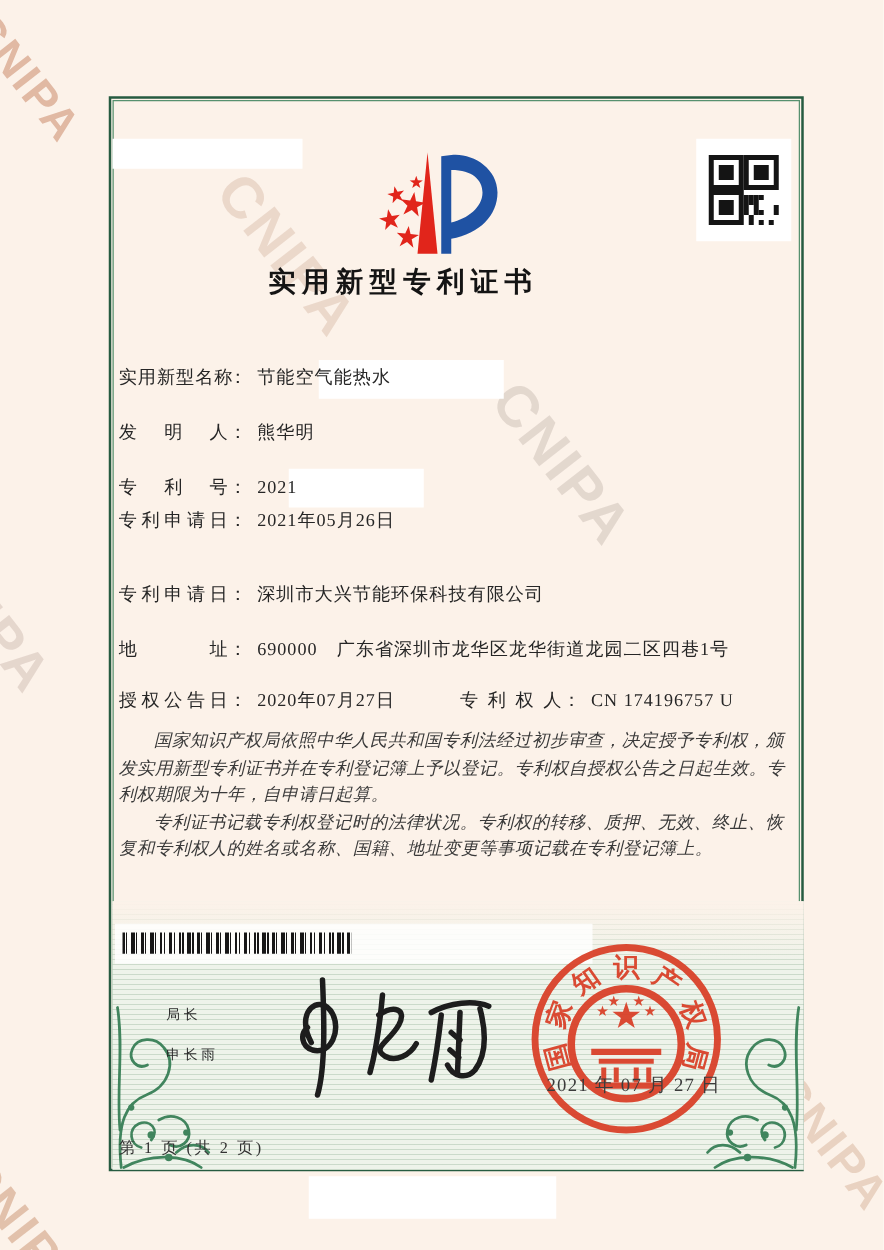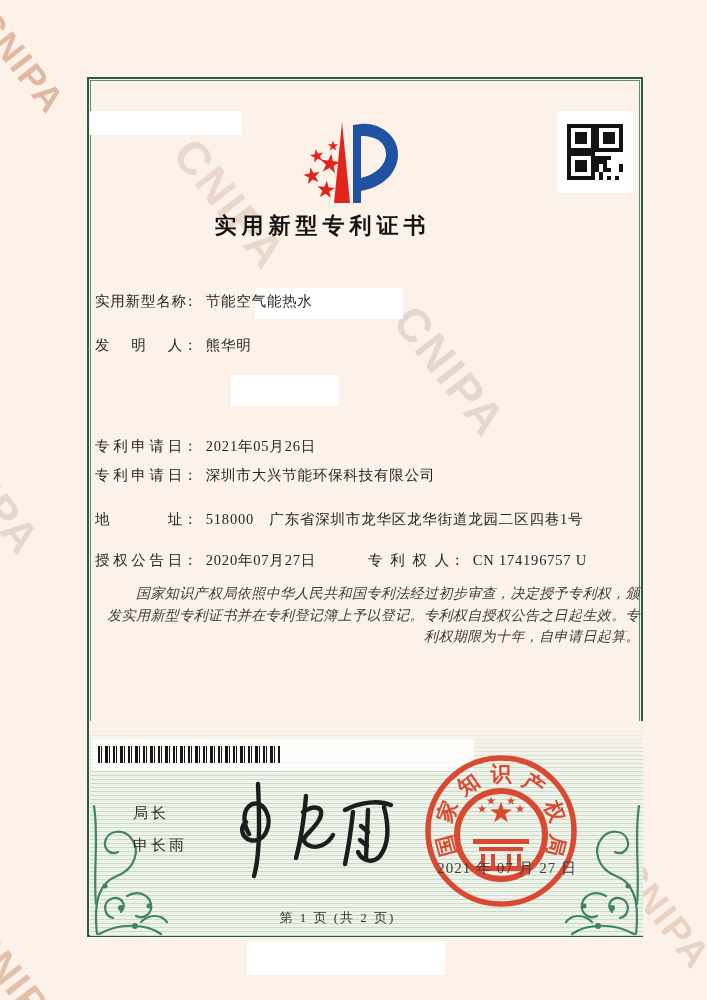--- a/index.html
+++ b/index.html
@@ -67,50 +67,49 @@
   .flabel{display:inline-block; width:88px; text-align:justify; text-align-last:justify; vertical-align:bottom;}
   .colon{display:inline-block;}
   .fvalue{display:inline-block; margin-left:3px;}
   .pair2{position:absolute; left:273px; top:0;}
   .pair2 .flabel{width:82px;}
 
   .paras{
     position:absolute; left:95px; top:583px; width:545px;
     font-size:14px; line-height:21.5px; font-style:italic; color:#3a3a3a;
     letter-spacing:.4px;
-    text-align:right;
   }
   .paras p{margin:0; text-indent:2em;}
 
   .barcode{
     position:absolute; left:98px; top:746px; width:183px; height:17px;
     background:repeating-linear-gradient(90deg,
       #161616 0 2px, rgba(0,0,0,0) 2px 3px,
       #161616 3px 4px, rgba(0,0,0,0) 4px 7px,
       #161616 7px 10px, rgba(0,0,0,0) 10px 11px,
       #161616 11px 12px, rgba(0,0,0,0) 12px 15px);
   }
 
   .signer-title,.signer-name{
     position:absolute; left:133px; font-family:"Liberation Sans","DejaVu Sans",sans-serif;
-    font-size:15px; color:#2a2a2a; letter-spacing:3px;
+    font-size:11px; color:#2a2a2a; letter-spacing:3px;
   }
   .signer-title{top:804px;}
   .signer-name{top:836px;}
   .signature{position:absolute; left:205px; top:778px; width:200px; height:102px;}
 
   .seal{position:absolute; left:421px; top:751px; width:160px; height:160px; opacity:.93;}
   .seal-date{
     position:absolute; left:432px; top:859px; width:150px; text-align:center;
     font-size:15px; color:#3c3c3c; letter-spacing:1px; z-index:5;
     font-family:"Liberation Serif","DejaVu Serif",serif;
   }
 
   .page-num{
-    position:absolute; left:95px; top:909px; width:485px; text-align:center;
+    position:absolute; left:95px; top:909px; width:485px; text-align:left;
     font-size:13px; color:#333; letter-spacing:2px;
   }
   .note-strip{position:absolute; left:247px; top:941px; width:198px; height:34px; background:#fff;}
   .note{
     position:absolute; left:95px; top:949px; width:485px; text-align:center;
     font-size:14px; color:#333; letter-spacing:3px;
   }
 </style>
 </head>
 <body>
@@ -218,43 +217,48 @@
   <div class="title">实用新型专利证书</div>
 
   <div class="row" style="top:292px">
     <span class="flabel">实用新型名称</span><span class="colon">：</span>
     <span class="fvalue">节能空气能热水</span>
   </div>
   <div class="row" style="top:336px">
     <span class="flabel">发明人</span><span class="colon">：</span>
     <span class="fvalue">熊华明</span>
   </div>
-  <div class="row" style="top:437px">
+  <div class="row" style="top:380px">
+    <span class="flabel">专利号</span><span class="colon">：</span>
+    <span class="fvalue">2021</span>
+  </div>
+  <div class="row" style="top:407px">
     <span class="flabel">专利申请日</span><span class="colon">：</span>
     <span class="fvalue">2021年05月26日</span>
   </div>
   <div class="row" style="top:466px">
     <span class="flabel">专利申请日</span><span class="colon">：</span>
     <span class="fvalue">深圳市大兴节能环保科技有限公司</span>
   </div>
   <div class="row" style="top:510px">
     <span class="flabel">地址</span><span class="colon">：</span>
-    <span class="fvalue">518000　广东省深圳市龙华区龙华街道龙园二区四巷1号</span>
+    <span class="fvalue">690000　广东省深圳市龙华区龙华街道龙园二区四巷1号</span>
   </div>
   <div class="row" style="top:551px">
     <span class="flabel">授权公告日</span><span class="colon">：</span>
     <span class="fvalue">2020年07月27日</span>
     <span class="pair2">
       <span class="flabel">专利权人</span><span class="colon">：</span>
       <span class="fvalue">CN 174196757 U</span>
     </span>
   </div>
 
   <div class="paras">
     <p>国家知识产权局依照中华人民共和国专利法经过初步审查，决定授予专利权，颁发实用新型专利证书并在专利登记簿上予以登记。专利权自授权公告之日起生效。专利权期限为十年，自申请日起算。</p>
+    <p>专利证书记载专利权登记时的法律状况。专利权的转移、质押、无效、终止、恢复和专利权人的姓名或名称、国籍、地址变更等事项记载在专利登记簿上。</p>
   </div>
 
   <div class="barcode"></div>
 
   <div class="signer-title">局长</div>
   <div class="signer-name">申长雨</div>
 
   <svg class="signature" viewBox="0 0 200 102">
     <g fill="none" stroke="#1d1d1d" stroke-width="4.4" stroke-linecap="round" stroke-linejoin="round">
       <path d="M44,56 C30,30 52,16 61,33 C68,46 60,66 45,62 C36,59 35,49 41,44"></path>

